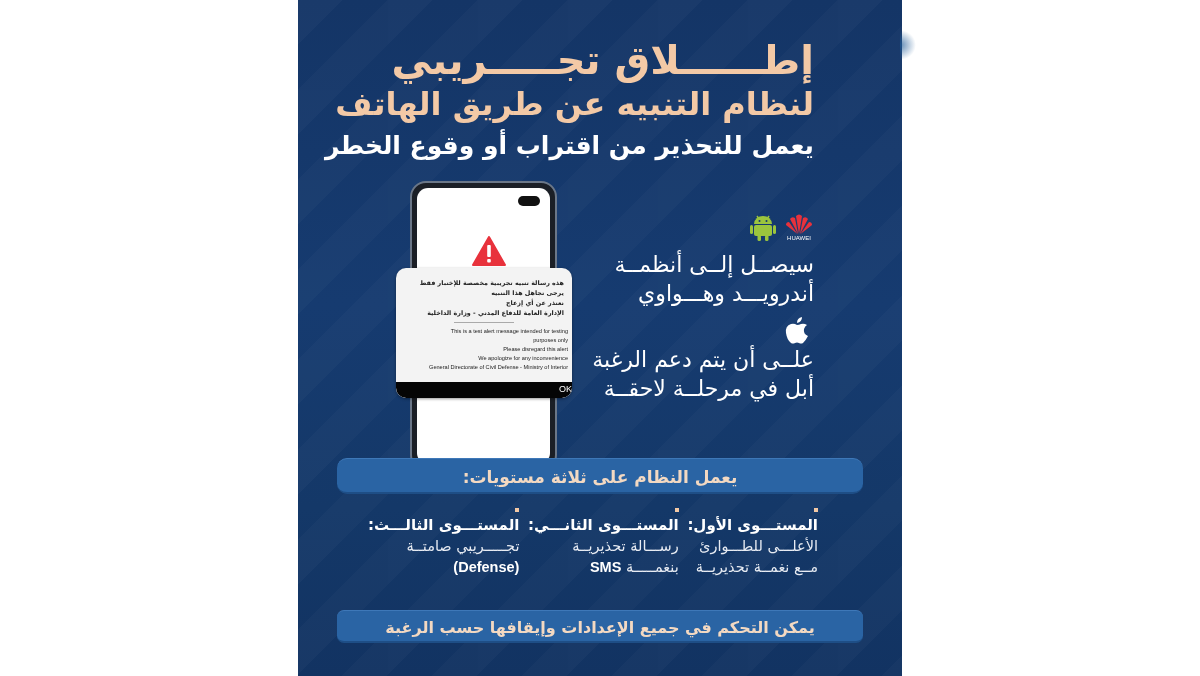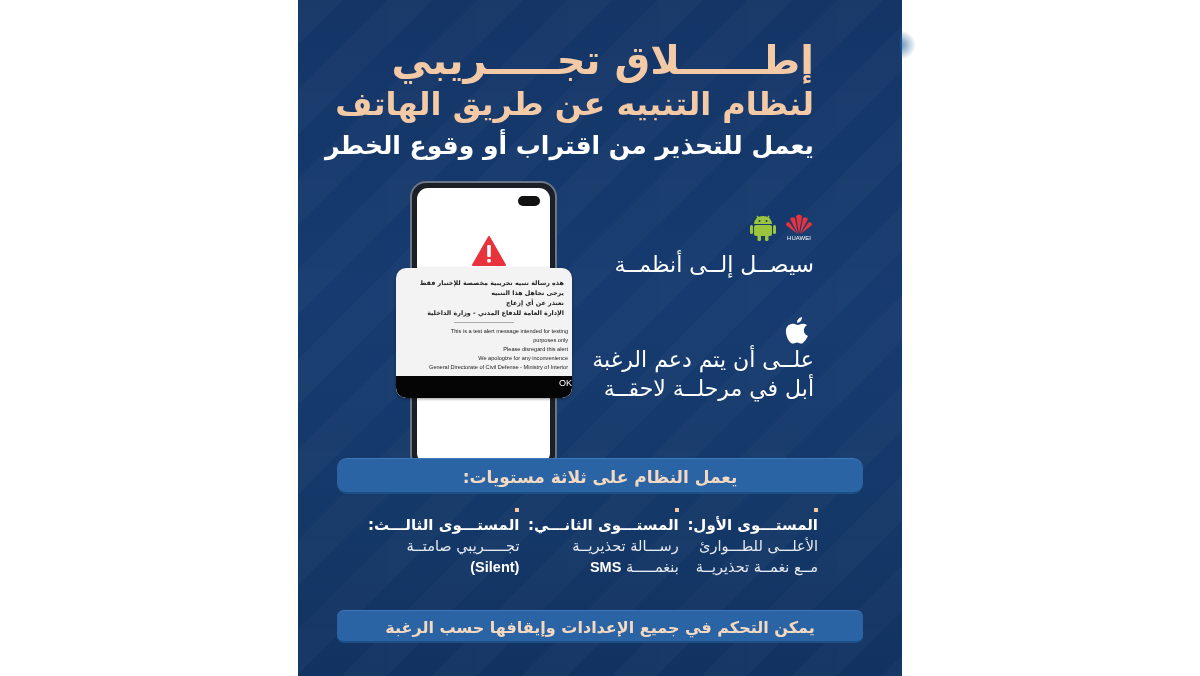--- a/index.html
+++ b/index.html
@@ -37,21 +37,21 @@
   .alert {
     position: absolute; left: 98px; top: 268px; width: 176px; height: 130px;
     background: #f3f3f3; border-radius: 10px; overflow: hidden;
     box-shadow: 0 1px 3px rgba(0,0,0,0.4);
     text-align: right;
   }
   .alert-ar { direction: rtl; font-size: 6.4px; line-height: 10px; color: #222; font-weight: bold; margin-top: 10px; padding: 0 8px; }
   .alert-divider { width: 60px; height: 1px; background: #aaa; margin: 4px auto 4px auto; }
   .alert-en { font-family: "Liberation Sans", sans-serif; font-size: 5.6px; line-height: 9px; color: #222; padding: 0 4px; }
   .alert-ok {
-    position: absolute; left: 0; right: 0; bottom: 0; height: 22px;
+    position: absolute; left: 0; right: 0; bottom: 0; height: 16px;
     background: #050505; color: #fff; font-family: "Liberation Sans", sans-serif;
     font-size: 9px; line-height: 14px; border-radius: 0 0 10px 10px;
   }
 
   
   .brand-icons { position: absolute; right: 88px; top: 213px; display: flex; gap: 8px; align-items: flex-start; }
   .platform-text { position: absolute; right: 88px; direction: rtl; text-align: right; color: #ffffff; font-size: 22px; line-height: 29px; }
   .apple { position: absolute; right: 92px; top: 316px; width: 26px; height: 28px; }
 
   
@@ -135,20 +135,21 @@
           <path d="M13.5 21 L2 12 Q2 9 5 9 Z"></path>
           <path d="M16.5 21 L28 12 Q28 9 25 9 Z"></path>
         </g>
       </svg>
       <span style="font-family:'Liberation Sans',sans-serif;font-size:6px;color:#fff;line-height:7px;">HUAWEI</span>
     </div>
   </div>
 
   <div class="platform-text" style="top:250px;">
     <div>سيصــل إلــى أنظمــة</div>
+    <div>أندرويـــد وهـــواوي</div>
   </div>
 
   <svg class="apple" viewBox="0 0 26 28">
     <path d="M18 1 Q18 6 13 7 Q13 2 18 1 Z" fill="#fff"></path>
     <path d="M13 9 Q10 7 7 8 Q1 10 2 17 Q3 24 7 27 Q9 28 11 27 Q13 26 15 27 Q17 28 19 27 Q22 24 24 20 Q19 18 20 13 Q21 10 23 9 Q20 7 17 8 Q15 9 13 9 Z" fill="#fff"></path>
   </svg>
 
   <div class="platform-text" style="top:345px;">
     <div>علــى أن يتم دعم الرغبة</div>
     <div>أبل في مرحلــة لاحقــة</div>
@@ -166,20 +167,20 @@
     <div class="level">
       <div class="level-dot"></div>
       <div class="level-title">المستـــوى الثانـــي:</div>
       <div class="level-line">رســـالة تحذيريــة</div>
       <div class="level-line"><span>بنغمـــــة</span> <b>SMS</b></div>
     </div>
     <div class="level">
       <div class="level-dot"></div>
       <div class="level-title">المستـــوى الثالـــث:</div>
       <div class="level-line">تجـــــريبي صامتــة</div>
-      <div class="level-line"><b>(Silent)</b></div>
+      <div class="level-line"><b>(Defense)</b></div>
     </div>
   </div>
 
   <div class="bar bar2">يمكن التحكم في جميع الإعدادات وإيقافها حسب الرغبة</div>
 </div>
 
 <div class="side-glow"></div>
 
 </body></html>

